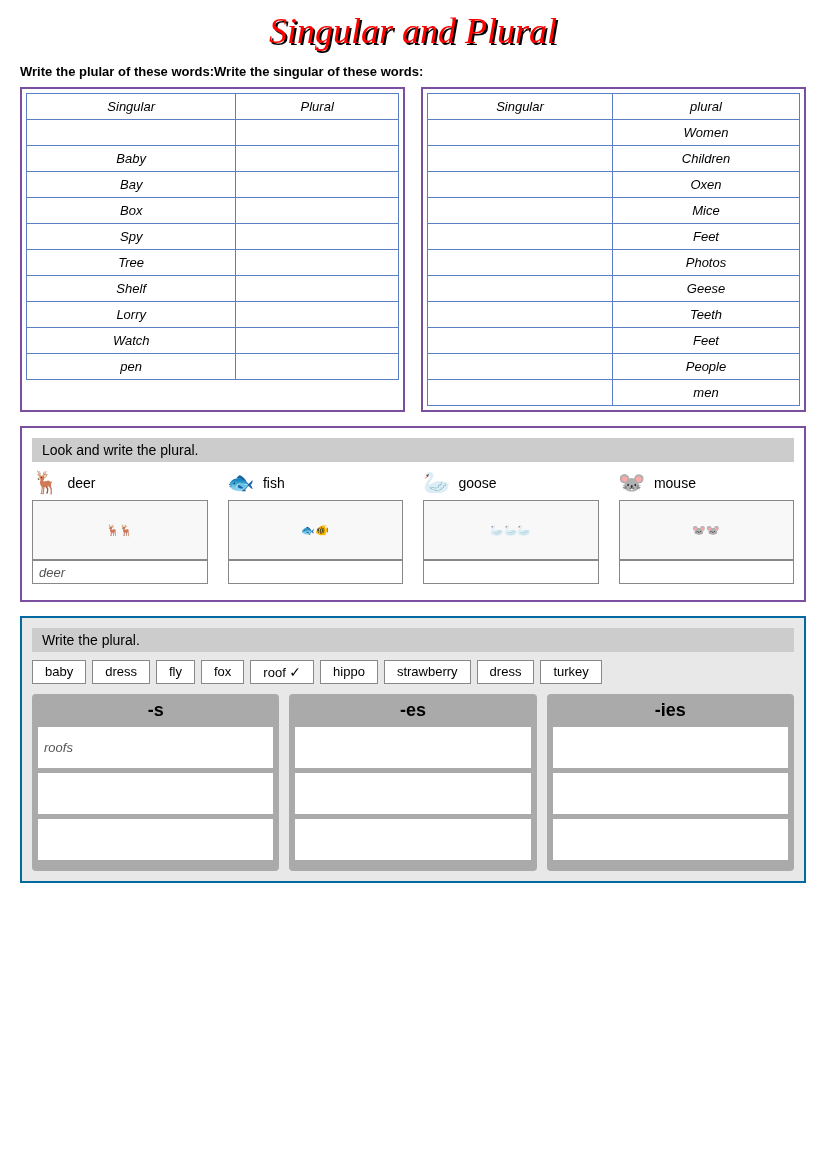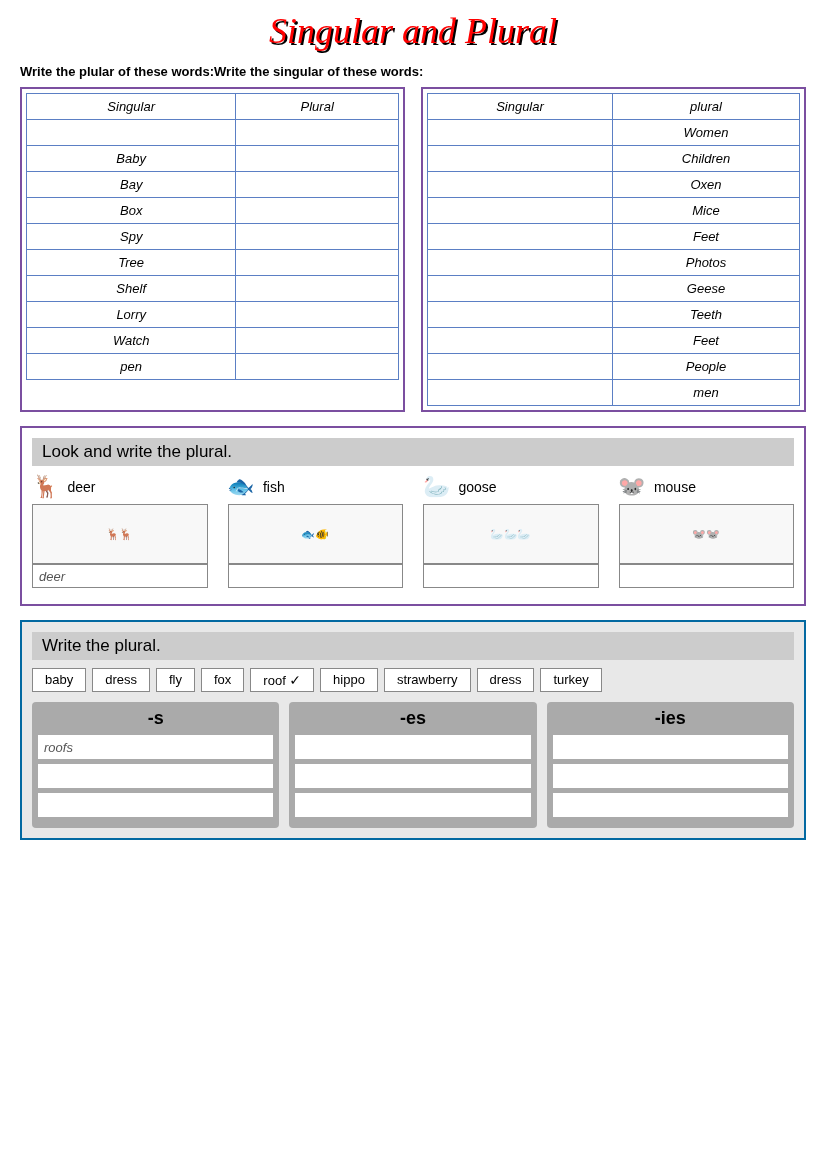--- a/index.html
+++ b/index.html
@@ -60,21 +60,21 @@
       background: #fff;
     }
     .section-box {
       border: 2px solid #7b4fa0;
       padding: 10px;
       margin-bottom: 14px;
     }
     .section-label {
       background: #ccc;
       padding: 4px 10px;
-      font-size: 17px;
+      font-size: 14px;
       margin-bottom: 8px;
       display: inline-block;
       width: 100%;
     }
     .animals-row {
       display: flex;
       gap: 20px;
       align-items: flex-start;
       margin-bottom: 6px;
     }
@@ -149,21 +149,21 @@
     }
     .plural-cat-header {
       text-align: center;
       font-size: 18px;
       font-weight: bold;
       color: #000;
       margin-bottom: 6px;
     }
     .plural-cat-answer {
       background: #fff;
-      height: 24px;
+      height: 41px;
       margin-bottom: 5px;
       font-style: italic;
       font-size: 13px;
       padding: 2px 6px;
       display: flex;
       align-items: center;
     }
     .deer-answer {
       color: #555;
     }

